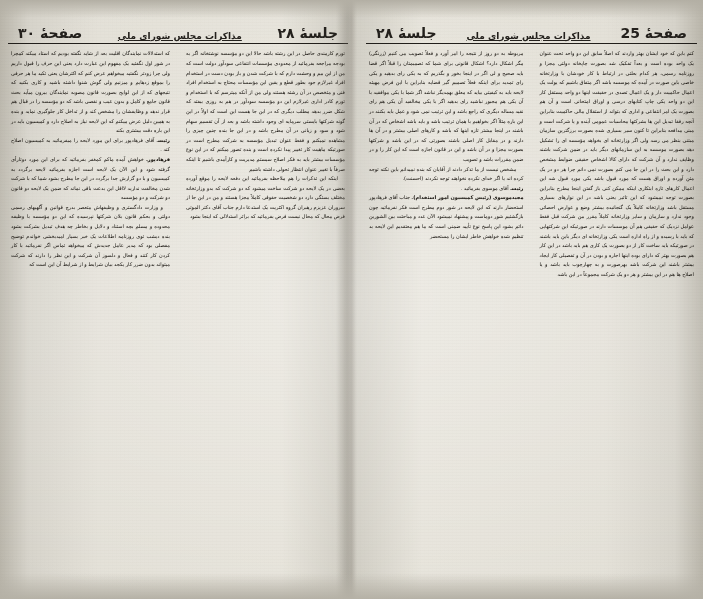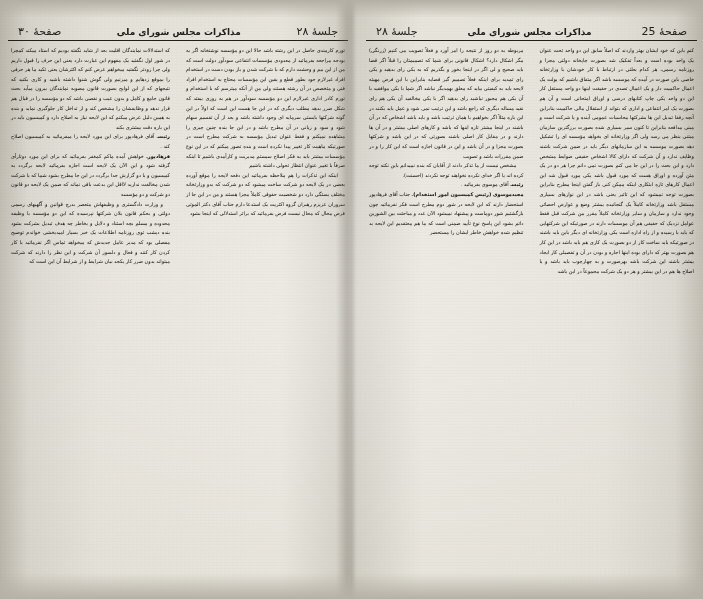--- a/index.html
+++ b/index.html
@@ -51,22 +51,22 @@
 
   .running-head{
     display:flex;align-items:flex-end;justify-content:space-between;
     font-size:8.5px;color:#23201c;
     padding:0 10px 2px 10px;
     border-bottom:1.6px solid #201d19;
     letter-spacing:0;
     line-height:1.1;
     filter:blur(.15px);
   }
-  .running-head .rh-title{font-weight:bold;font-size:9px;}
-  .running-head .rh-side{font-weight:normal;font-size:11px;}
+  .running-head .rh-title{font-weight:bold;font-size:9px;text-decoration:underline;}
+  .running-head .rh-side{font-weight:bold;font-size:14px;}
 
   .columns{
     display:flex;flex-direction:row;
     gap:10px;
     margin-top:5px;
     height:540px;
   }
   .col{
     flex:1 1 0;
     position:relative;

